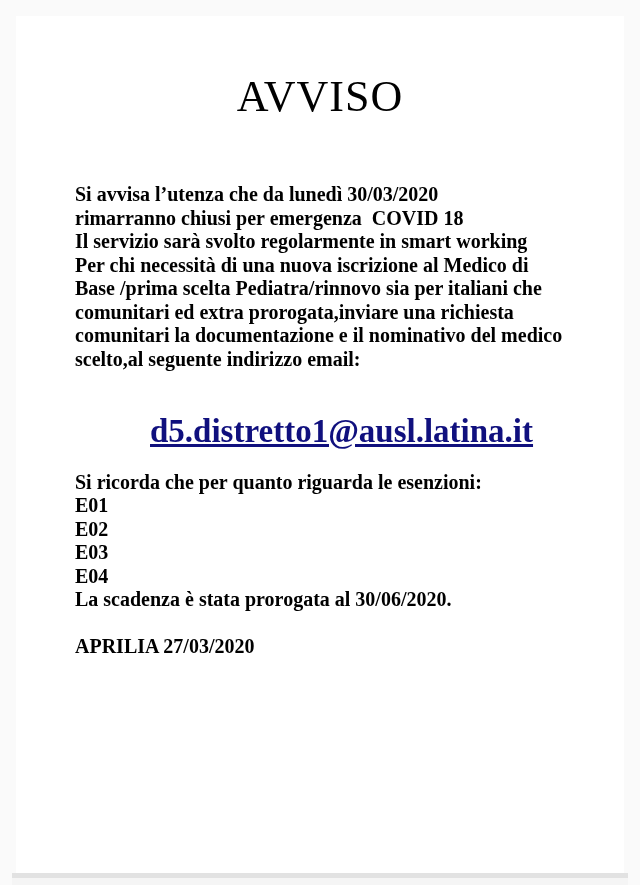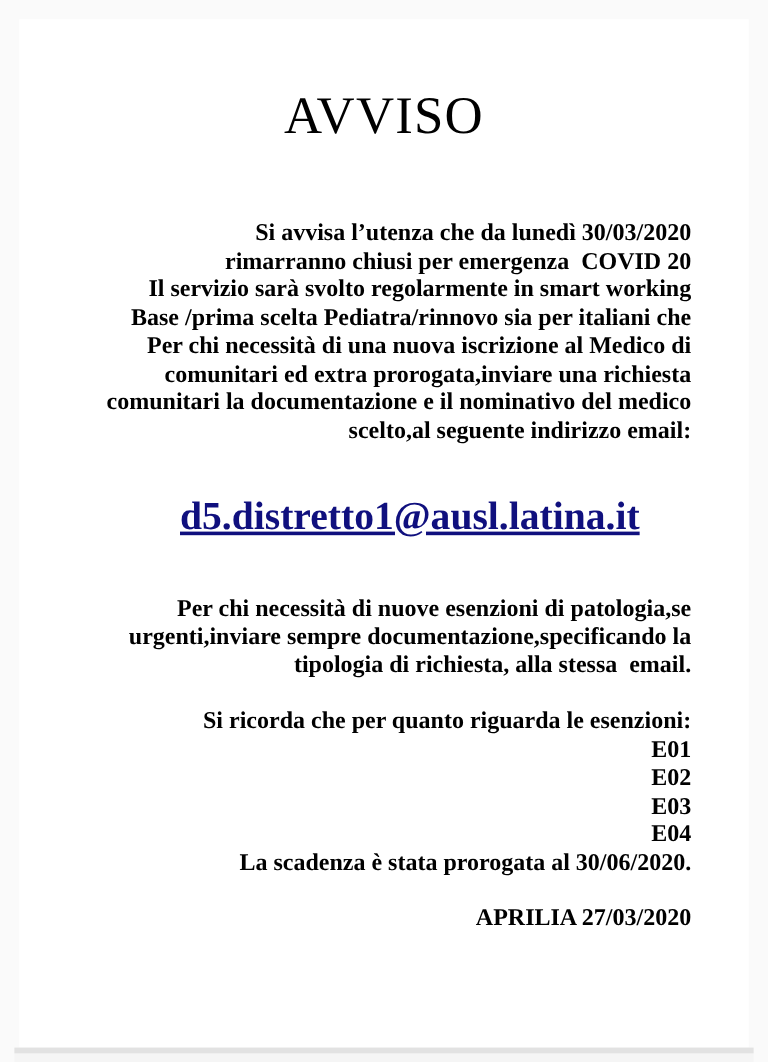--- a/index.html
+++ b/index.html
@@ -51,21 +51,21 @@
     line-height: 52px;
     letter-spacing: 1px;
     white-space: pre;
   }
   .body-text {
     padding: 0 48px 0 59px;
     font-weight: 700;
     font-size: 20px;
     line-height: 23.5px;
   }
-  .para { margin: 0; text-align: right; }
+  .para { margin: 0; }
   .para-intro { margin-top: 60px; }
   .para-exemptions { margin-top: 49px; }
   .para-reminder { margin-top: 23.5px; }
   .para-footer { margin-top: 23px; }
   .line { white-space: pre-wrap; }
   .email-line {
     margin: 45px 0 0 75px;
     font-size: 33px;
     font-weight: 700;
     line-height: 31px;
@@ -83,38 +83,33 @@
 <div class="canvas">
 
   <div class="page">
 
     <h1 class="doc-title">AVVISO</h1>
 
     <div class="body-text">
 
       <div class="para para-intro">
         <div class="line">Si avvisa l’utenza che da lunedì 30/03/2020</div>
-        <div class="line">rimarranno chiusi per emergenza  COVID 20</div>
+        <div class="line">rimarranno chiusi per emergenza  COVID 18</div>
         <div class="line">Il servizio sarà svolto regolarmente in smart working</div>
+        <div class="line">Per chi necessità di una nuova iscrizione al Medico di</div>
         <div class="line">Base /prima scelta Pediatra/rinnovo sia per italiani che</div>
-        <div class="line">Per chi necessità di una nuova iscrizione al Medico di</div>
         <div class="line">comunitari ed extra prorogata,inviare una richiesta</div>
         <div class="line">comunitari la documentazione e il nominativo del medico</div>
         <div class="line">scelto,al seguente indirizzo email:</div>
       </div>
 
       <div class="email-line">
         <span class="email-link">d5.distretto1@ausl.latina.it</span>
       </div>
 
-      <div class="para para-exemptions">
-        <div class="line">Per chi necessità di nuove esenzioni di patologia,se</div>
-        <div class="line">urgenti,inviare sempre documentazione,specificando la</div>
-        <div class="line">tipologia di richiesta, alla stessa  email.</div>
-      </div>
 
       <div class="para para-reminder">
         <div class="line">Si ricorda che per quanto riguarda le esenzioni:</div>
         <div class="line">E01</div>
         <div class="line">E02</div>
         <div class="line">E03</div>
         <div class="line">E04</div>
         <div class="line">La scadenza è stata prorogata al 30/06/2020.</div>
       </div>
 

